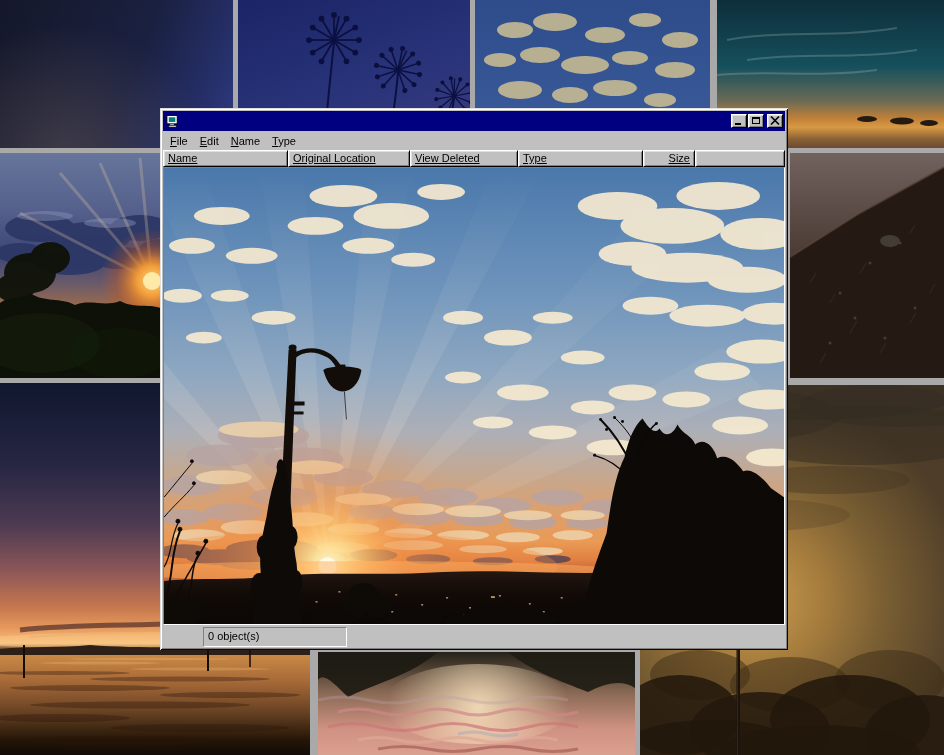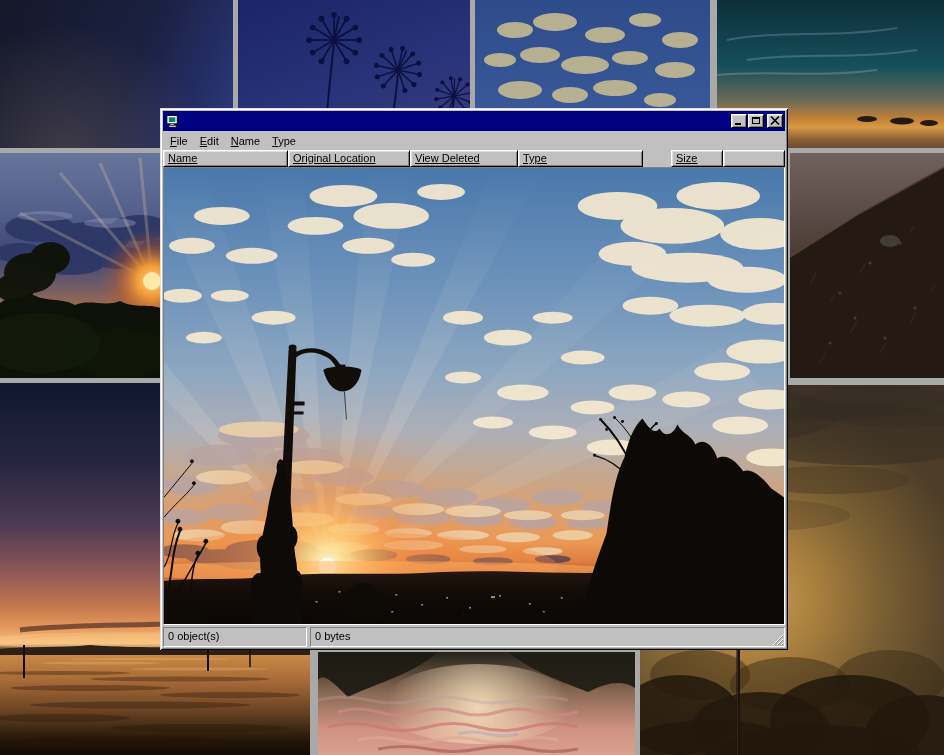--- a/index.html
+++ b/index.html
@@ -48,30 +48,30 @@
 
   .menubar{height:19px;display:flex;align-items:center;padding-left:1px;flex:0 0 auto;}
   .menu-item{display:inline-block;padding:2px 6px;line-height:14px;}
   .menu-item::first-letter{text-decoration:underline;}
 
   .headerrow{height:17px;display:flex;flex:0 0 auto;}
   .hcol{box-sizing:border-box;background:#c0c0c0;padding:1px 4px;line-height:13px;
     border:1px solid;border-color:#fff #000 #000 #fff;
     box-shadow:inset 1px 1px 0 #dfdfdf,inset -1px -1px 0 #808080;
     white-space:nowrap;overflow:hidden;text-decoration:underline;}
-  .hcol.size{text-align:left;margin-left:28px;}
+  .hcol.size{text-align:right;}
   .hcol.fill{flex:1;}
 
   .client{flex:1;position:relative;border:1px solid;border-color:#808080 #fff #fff #808080;
     background:#000;overflow:hidden;}
   .client svg{position:absolute;left:0;top:0;width:100%;height:100%;}
 
   .statusbar{height:20px;display:flex;align-items:stretch;padding-top:2px;flex:0 0 auto;}
   .spanel{box-sizing:border-box;border:1px solid;border-color:#808080 #fff #fff #808080;
-    padding:2px 4px;line-height:13px;white-space:nowrap;overflow:hidden;}
+    padding:2px 4px;line-height:13px;white-space:nowrap;overflow:hidden;margin-left:40px;}
   .spanel.left{width:144px;flex:0 0 auto;}
   .spanel.right{flex:1;margin-left:3px;position:relative;}
   .grip{position:absolute;right:1px;bottom:1px;width:13px;height:13px;}
 </style>
 </head>
 <body>
 
 <div class="tile" id="tile-indigo"></div>
 
 <div class="tile" id="tile-flowers">
@@ -601,26 +601,15 @@
         <circle cx="452" cy="250" r="1.5"></circle>
           <circle cx="444" cy="262" r="1.5"></circle>
           <circle cx="486" cy="262" r="1.5"></circle>
         <circle cx="460" cy="254" r="1.5"></circle>
       </g>
     </svg>
   </div>
 
   <div class="statusbar">
     <div class="spanel left">0 object(s)</div>
-    <div class="spanel right">
-      <span>0 bytes</span>
-      <svg class="grip" viewBox="0 0 13 13">
-        <line x1="3" y1="13" x2="13" y2="3" stroke="#fff" stroke-width="1"></line>
-        <line x1="4" y1="13" x2="13" y2="4" stroke="#868686" stroke-width="1"></line>
-        <line x1="7" y1="13" x2="13" y2="7" stroke="#fff" stroke-width="1"></line>
-        <line x1="8" y1="13" x2="13" y2="8" stroke="#868686" stroke-width="1"></line>
-        <line x1="11" y1="13" x2="13" y2="11" stroke="#fff" stroke-width="1"></line>
-        <line x1="12" y1="13" x2="13" y2="12" stroke="#868686" stroke-width="1"></line>
-      </svg>
-    </div>
   </div>
 
 </div>
 
 </body></html>

